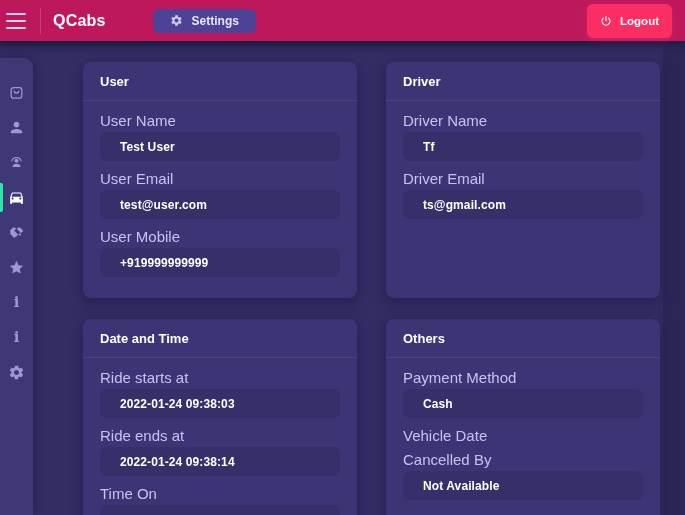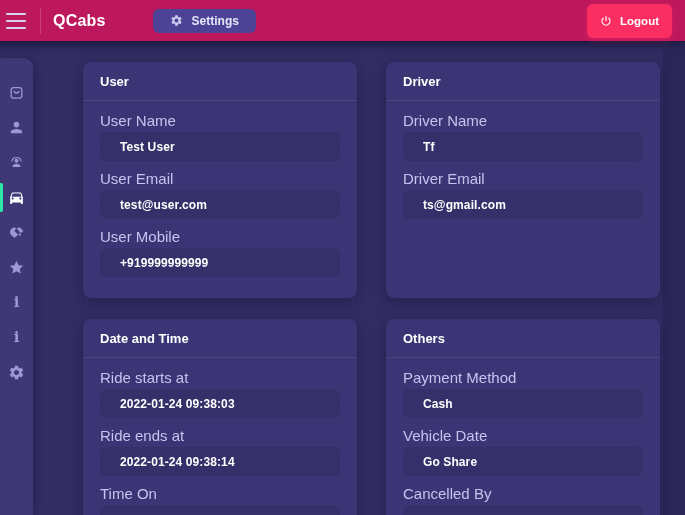--- a/index.html
+++ b/index.html
@@ -228,21 +228,20 @@
 
   <div class="card">
     <div class="card-title">Others</div>
     <div class="card-body">
       <div class="field">
         <div class="field-label">Payment Method</div>
         <div class="field-value">Cash</div>
       </div>
       <div class="field">
         <div class="field-label">Vehicle Date</div>
-        <div class="field-value">Go Share</div>
       </div>
       <div class="field">
         <div class="field-label">Cancelled By</div>
         <div class="field-value">Not Available</div>
       </div>
     </div>
   </div>
 
 </div>
 

